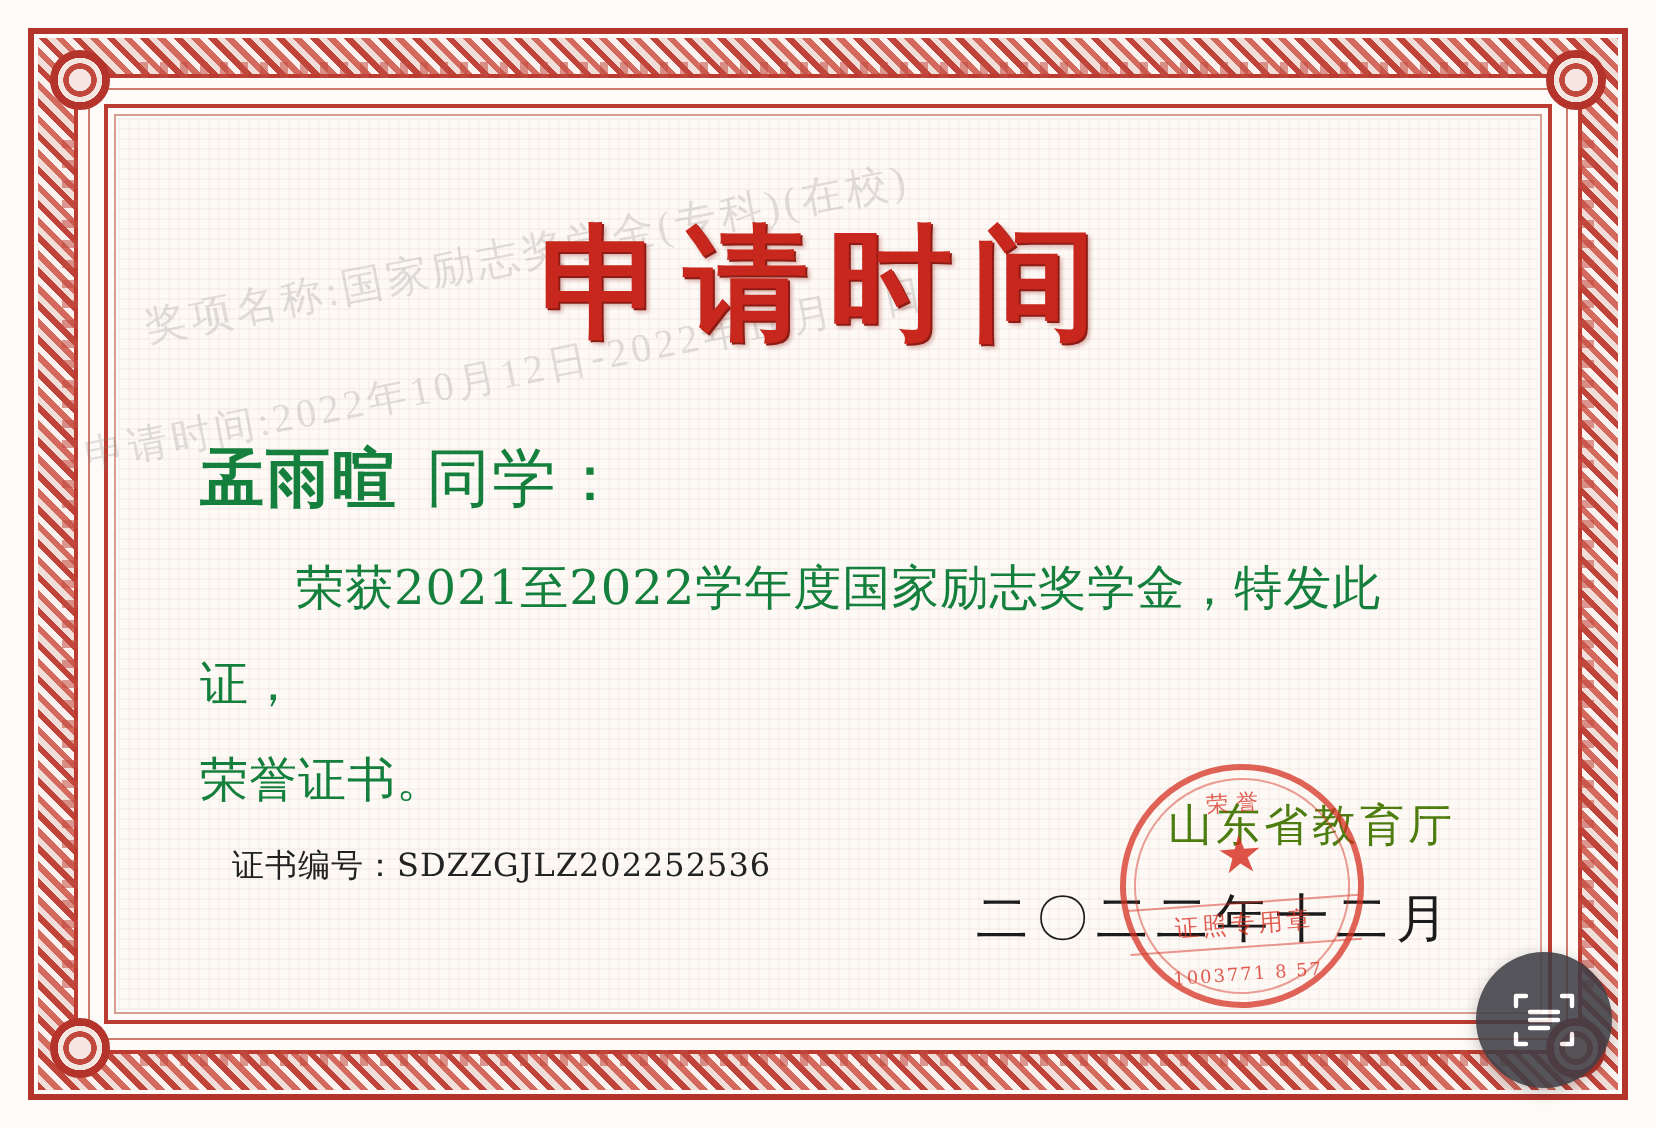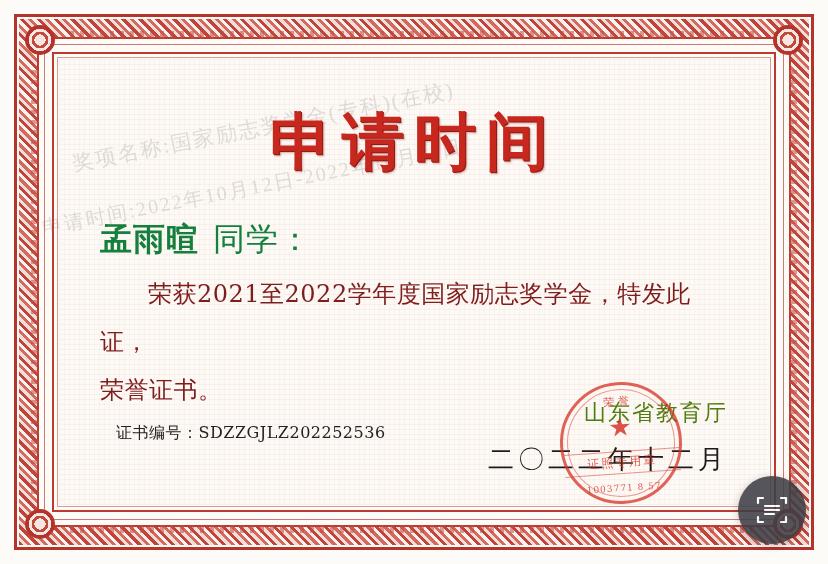--- a/index.html
+++ b/index.html
@@ -150,21 +150,21 @@
     letter-spacing: 1px;
   }
 
   .body-text {
     position: absolute;
     left: 100px;
     right: 100px;
     top: 270px;
     font-size: 24px;
     line-height: 48px;
-    color: #7f1d1d;
+    color: #15803d;
     font-family: "DejaVu Serif", serif;
     letter-spacing: .5px;
   }
   .body-text .indent { display: inline-block; width: 48px; }
 
   .cert-no {
     position: absolute;
     left: 100px;
     top: 423px;
     font-size: 16px;

